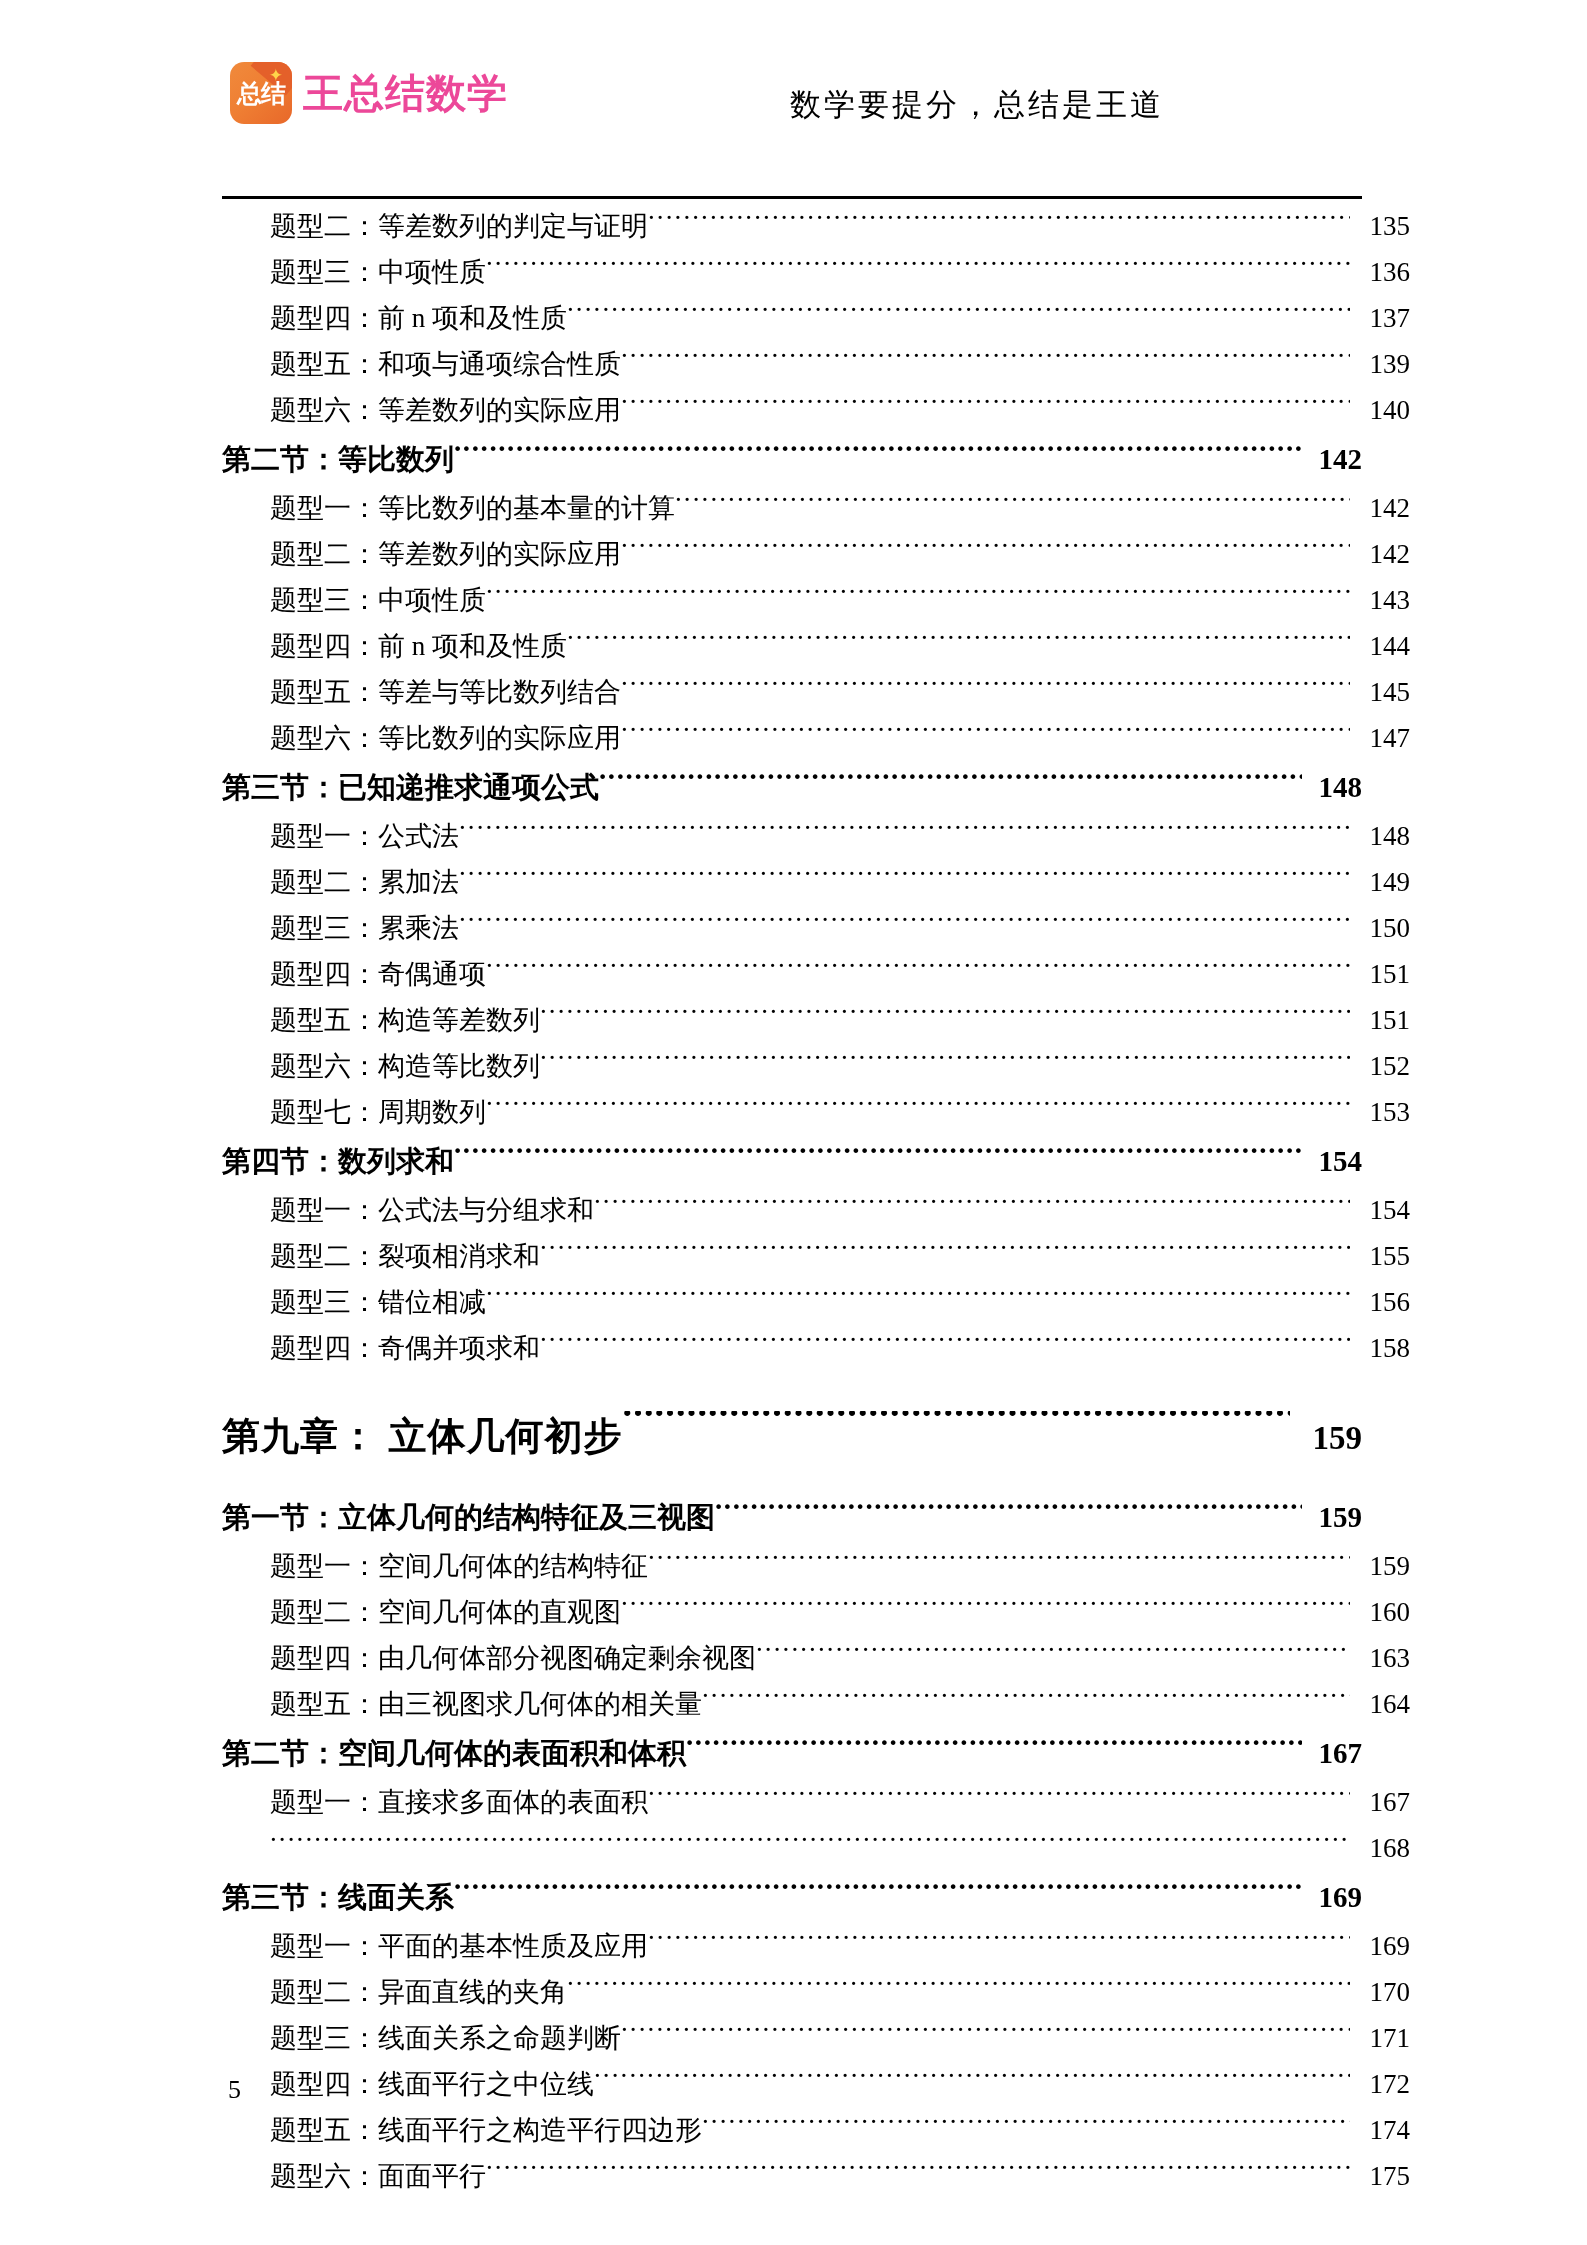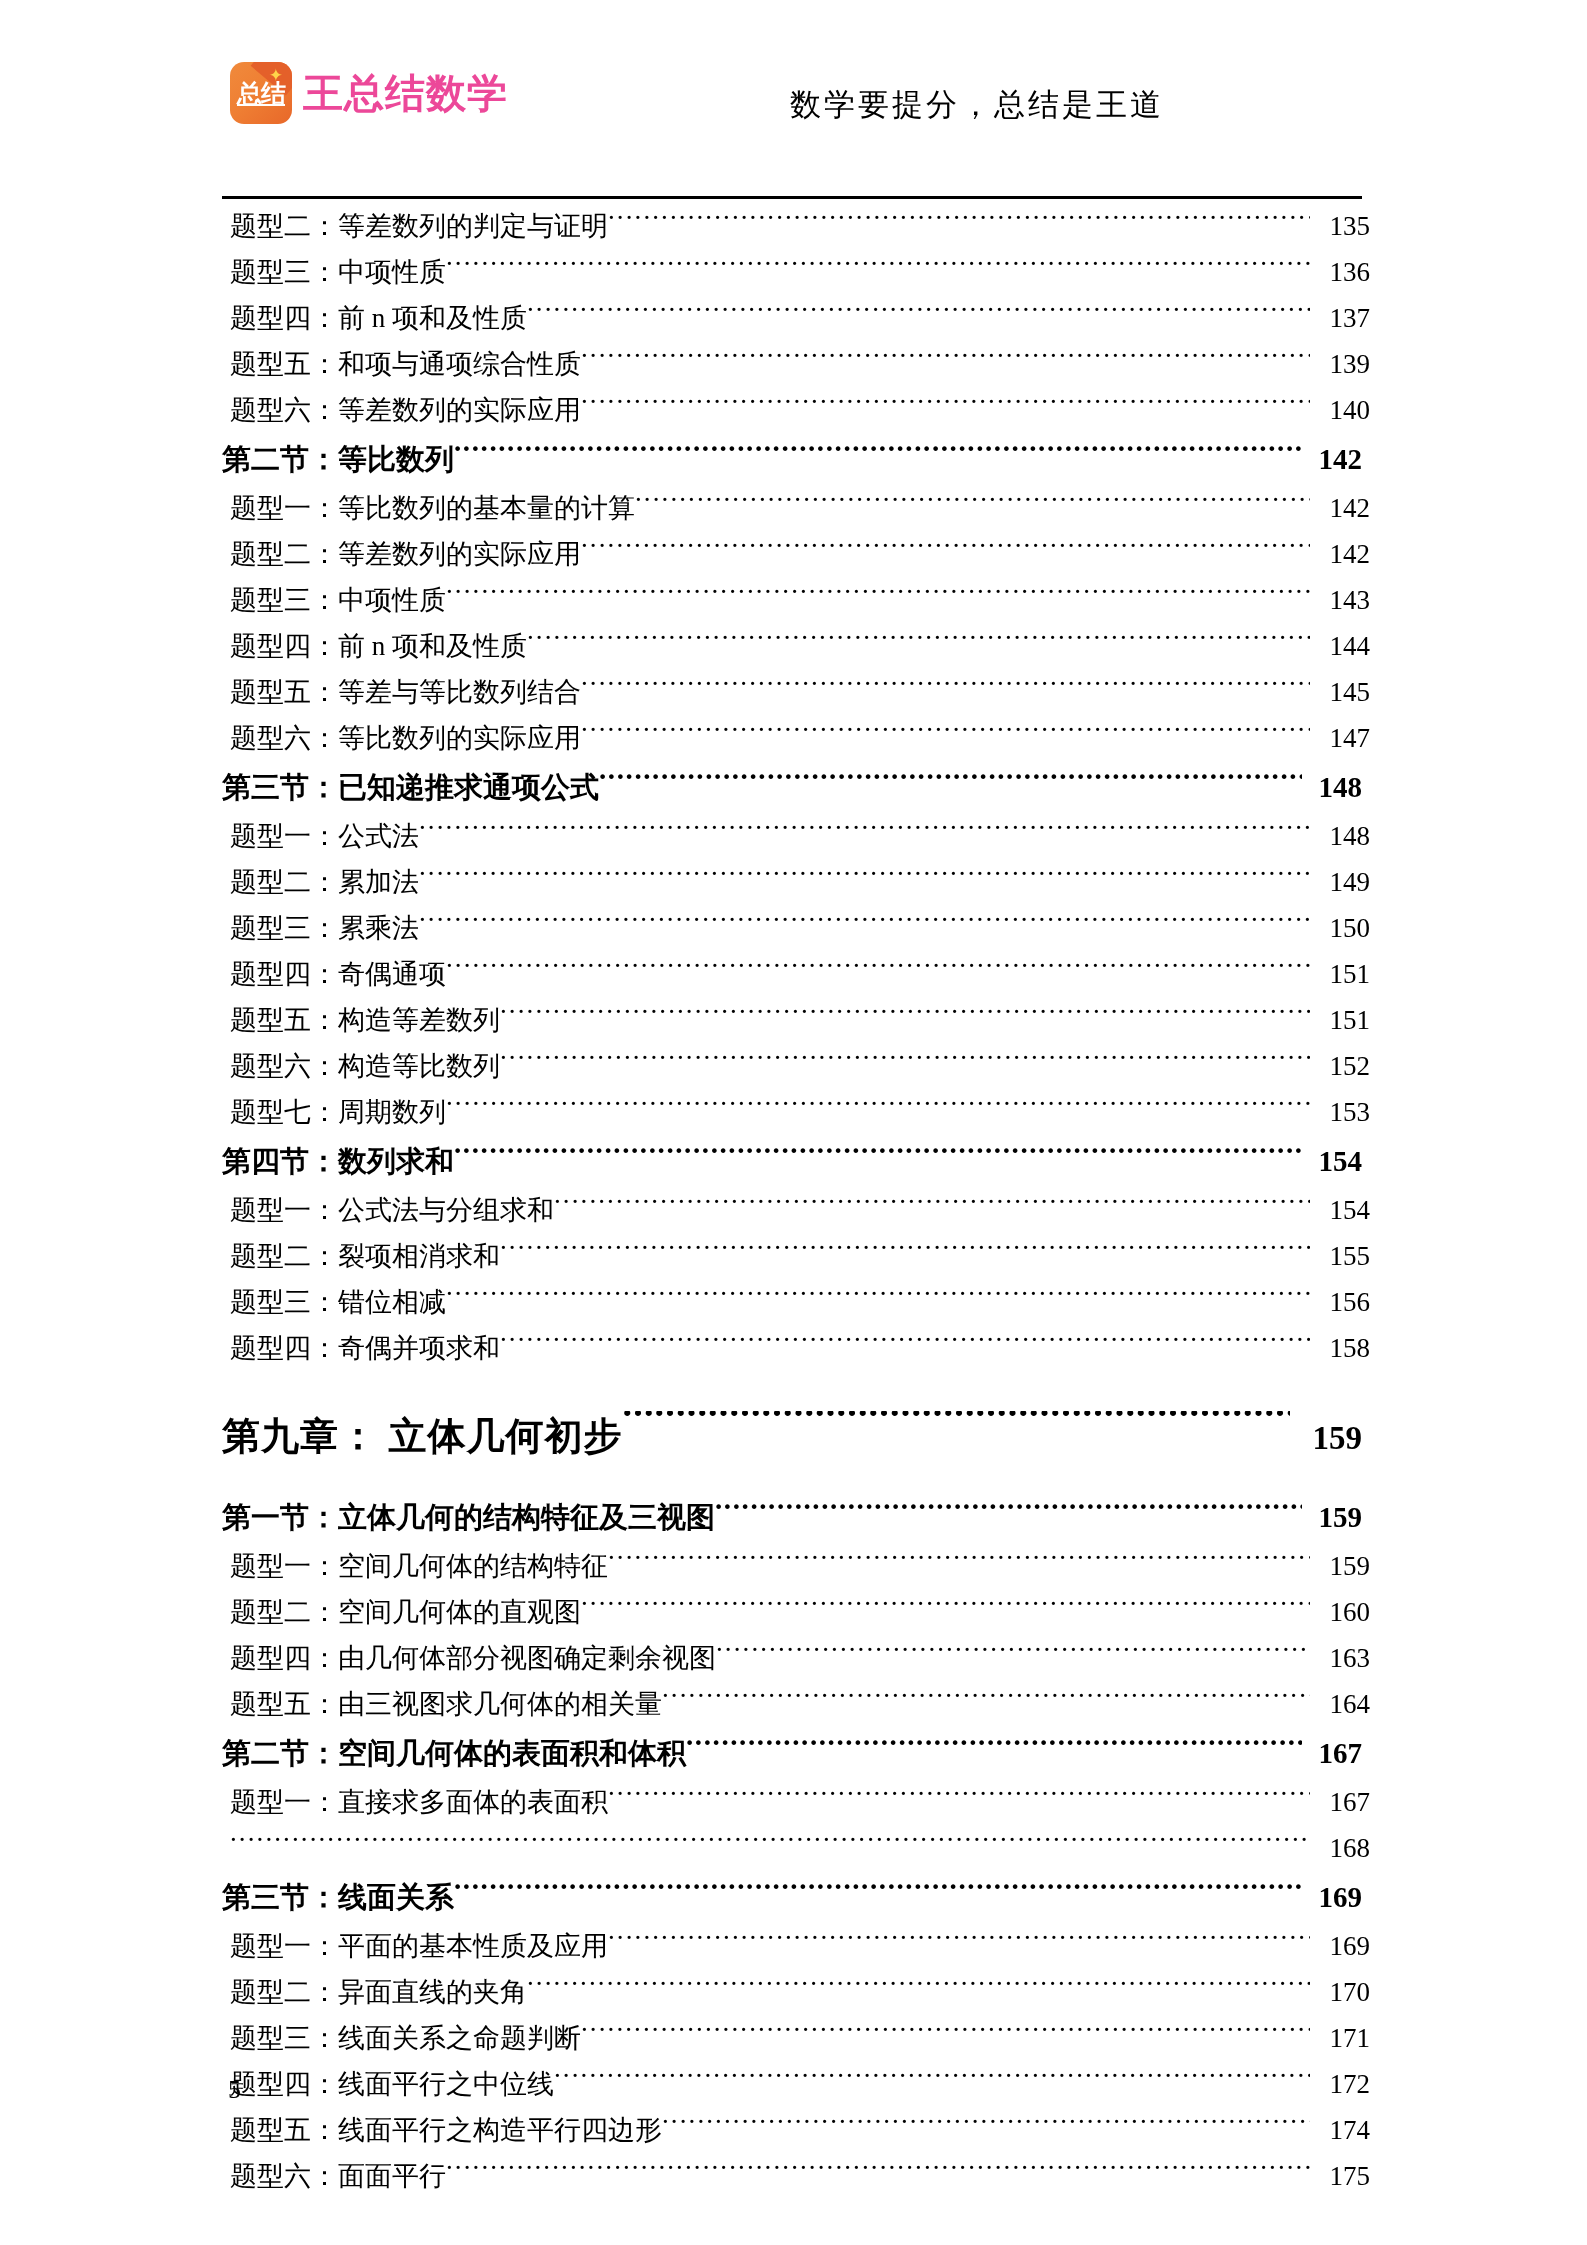--- a/index.html
+++ b/index.html
@@ -61,21 +61,20 @@
   }
   .logo-mark-text {
     position: relative;
     z-index: 2;
     color: #ffffff;
     font-family: "DejaVu Sans", sans-serif;
     font-weight: bold;
     font-size: 25px;
     letter-spacing: -1px;
     line-height: 1;
-    text-decoration: underline;
   }
   .logo-spark {
     position: absolute;
     right: 9px;
     top: 5px;
     z-index: 3;
     color: #ffd54a;
     font-size: 17px;
     line-height: 1;
   }
@@ -131,20 +130,21 @@
     flex: none;
     text-align: right;
     padding-left: 2px;
   }
 
   
   .lvl-topic {
     font-size: 27px;
     line-height: 46px;
     padding-left: 8px;
+    margin-left: 40px;
   }
   .lvl-topic .toc-leader::after {
     content: "..............................................................................................................................................................";
     position: absolute;
     left: 0; right: 0; bottom: 0.07em;
     letter-spacing: 2.1px;
     font-size: 27px;
     color: #000;
   }
   .lvl-topic .toc-page { font-size: 27px; min-width: 58px; }

